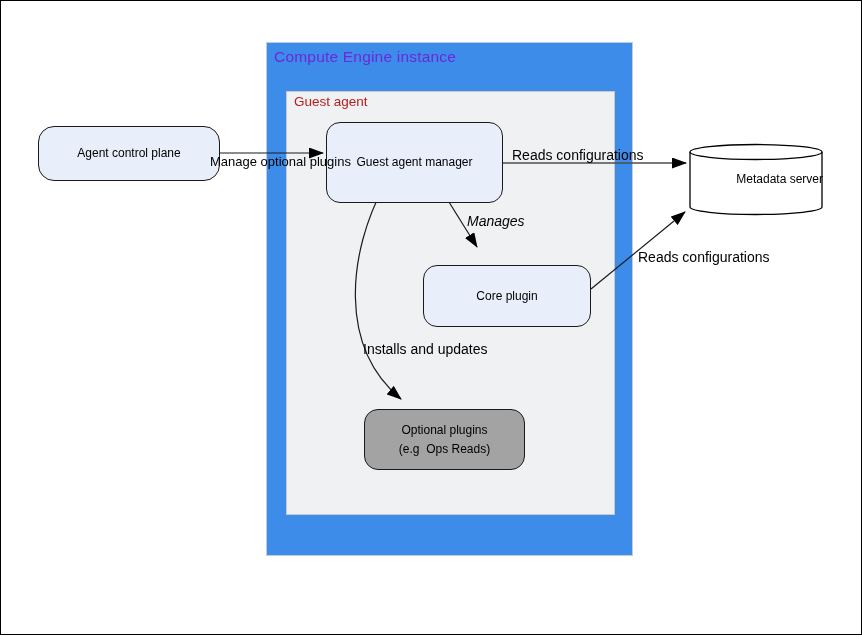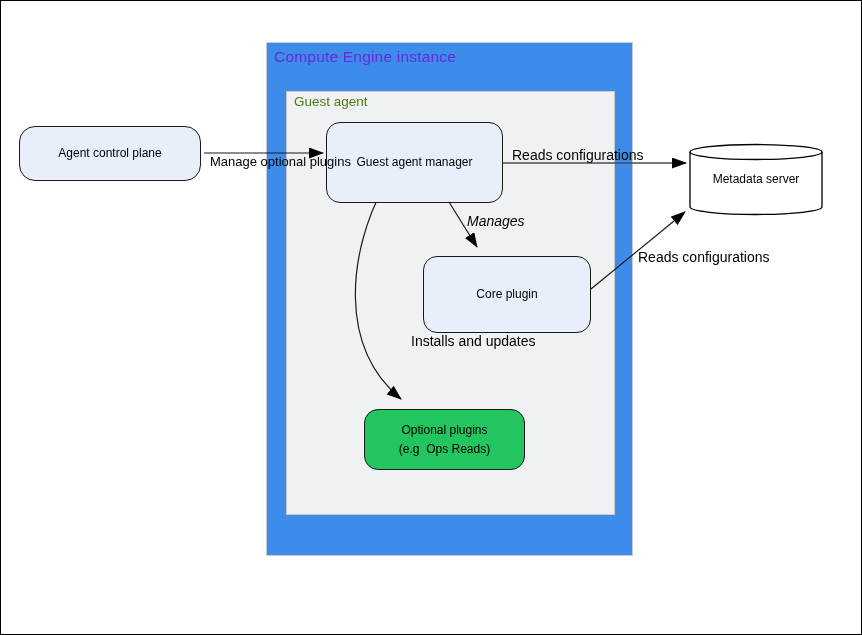--- a/index.html
+++ b/index.html
@@ -23,51 +23,51 @@
     font-size: 15.5px; color: #6d28d9; letter-spacing: 0.2px;
   }
   .gray-panel {
     position: absolute; left: 285px; top: 90px;
     width: 329px; height: 424px;
     background: #f0f1f3;
     border: 1px solid #c9c9c9;
   }
   .gray-title {
     position: absolute; left: 293px; top: 93px;
-    font-size: 13.5px; color: #4d7c0f;
+    font-size: 13.5px; color: #b91c1c;
   }
   .node {
     position: absolute;
     display: flex; flex-direction: column;
     align-items: center; justify-content: center;
     font-size: 12px; color: #000; text-align: center;
     border: 1px solid #1a1a1a;
     line-height: 1.55;
   }
   .node .pre { white-space: pre; }
   .node-blue { background: #e8eefa; }
-  .node-yellow { background: #22c55e; }
-  .n-acp  { left: 18px;  top: 125px; width: 182px; height: 55px; border-radius: 16px; }
+  .node-yellow { background: #a3a3a3; }
+  .n-acp  { left: 37px;  top: 125px; width: 182px; height: 55px; border-radius: 16px; }
   .n-gam  { left: 325px; top: 121px; width: 177px; height: 81px; border-radius: 14px; }
-  .n-core { left: 422px; top: 255px; width: 168px; height: 77px; border-radius: 14px; }
+  .n-core { left: 422px; top: 264px; width: 168px; height: 62px; border-radius: 14px; }
   .n-opt  { left: 363px; top: 408px; width: 161px; height: 61px; border-radius: 14px; }
   .edge-label {
     position: absolute;
     font-size: 14px; color: #000; white-space: nowrap;
   }
   .el-manage   { left: 209px; top: 153px; font-size: 13px; }
   .el-reads1   { left: 511px; top: 146px; }
   .el-manages  { left: 466px; top: 212px; font-style: italic; }
   .el-reads2   { left: 637px; top: 248px; }
-  .el-installs { left: 362px; top: 332px; padding-left: 48px; }
+  .el-installs { left: 362px; top: 340px; }
   .arrows, .cylinder-svg { position: absolute; pointer-events: none; }
   .arrows { left: 0; top: 0; }
   .cyl-label {
     position: absolute; left: 688px; top: 171px; width: 134px;
-    text-align: center; font-size: 12px; color: #000;
+    text-align: right; font-size: 12px; color: #000;
   }
 </style>
 </head>
 <body>
 
 <div class="canvas">
 
   <div class="blue-container"></div>
   <div class="gray-panel"></div>
   <div class="blue-title">Compute Engine instance</div>

